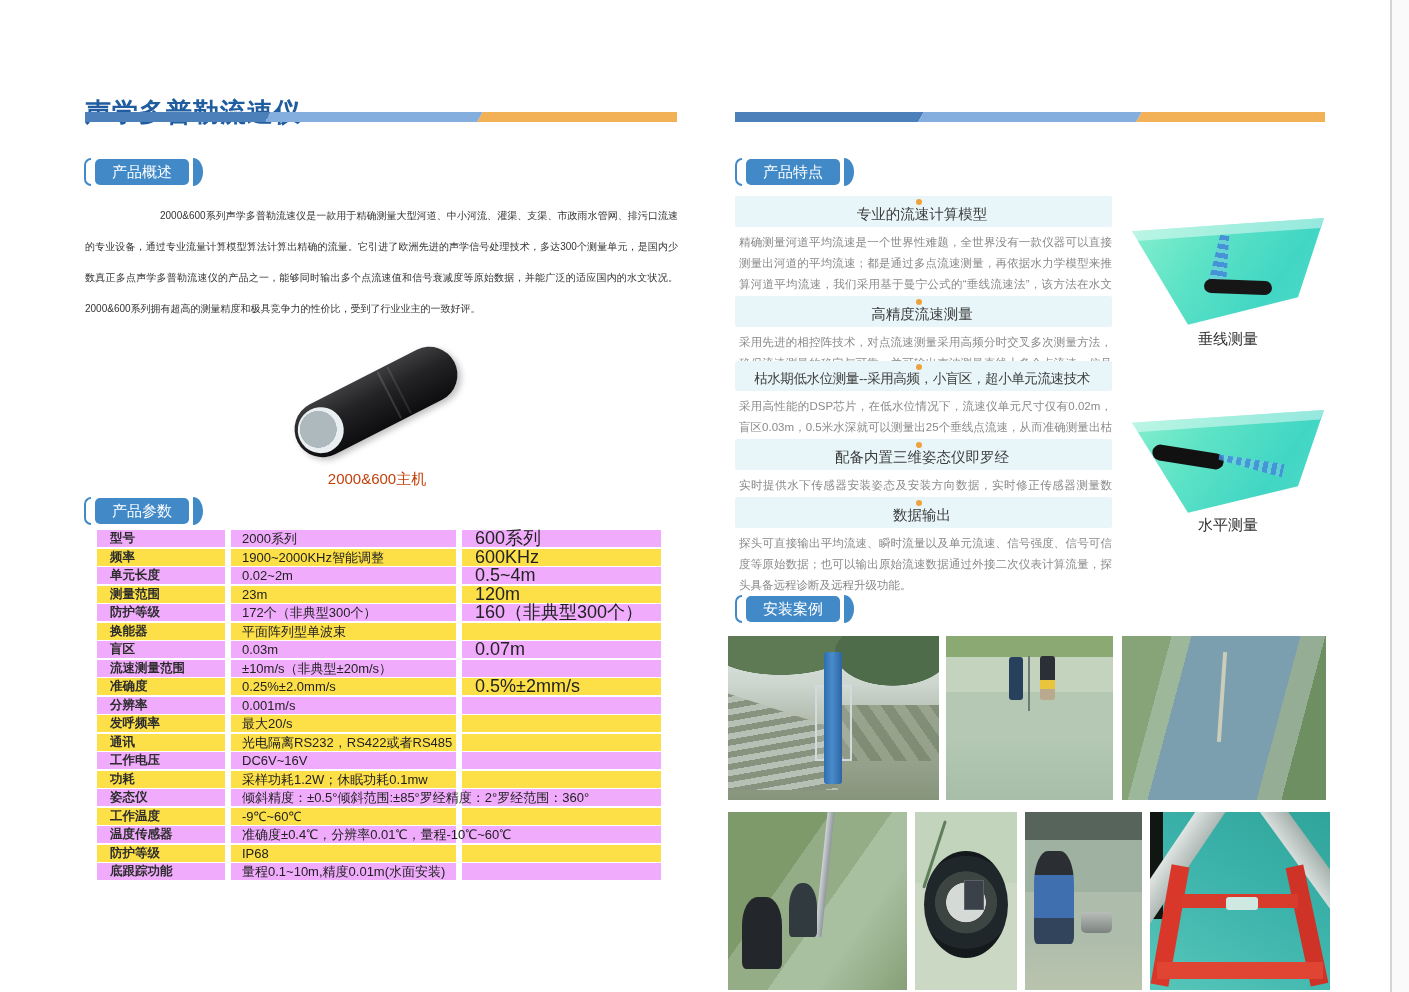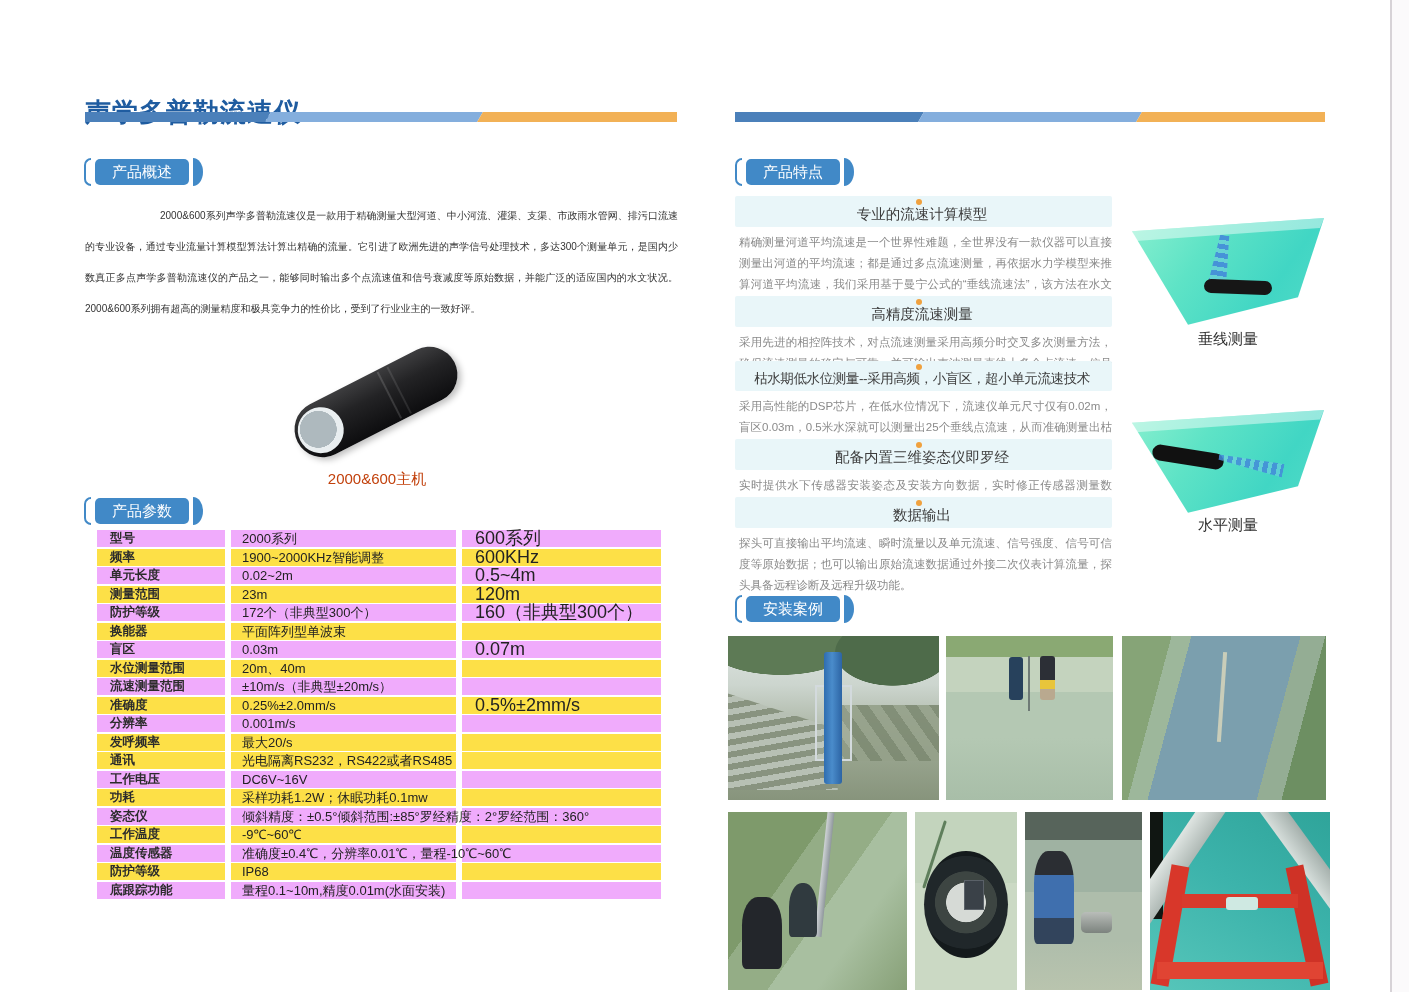--- a/index.html
+++ b/index.html
@@ -200,25 +200,20 @@
     <div class="prow even">
         <div class="c1">换能器</div>
         <div class="c2">平面阵列型单波束</div>
         <div class="c3"></div>
       </div>
     <div class="prow odd">
         <div class="c1">盲区</div>
         <div class="c2">0.03m</div>
         <div class="c3">0.07m</div>
       </div>
-    <div class="prow even">
-        <div class="c1">水位测量范围</div>
-        <div class="c2">20m、40m</div>
-        <div class="c3"></div>
-      </div>
     <div class="prow odd">
         <div class="c1">流速测量范围</div>
         <div class="c2">±10m/s（非典型±20m/s）</div>
         <div class="c3"></div>
       </div>
     <div class="prow even">
         <div class="c1">准确度</div>
         <div class="c2">0.25%±2.0mm/s</div>
         <div class="c3">0.5%±2mm/s</div>
       </div>

